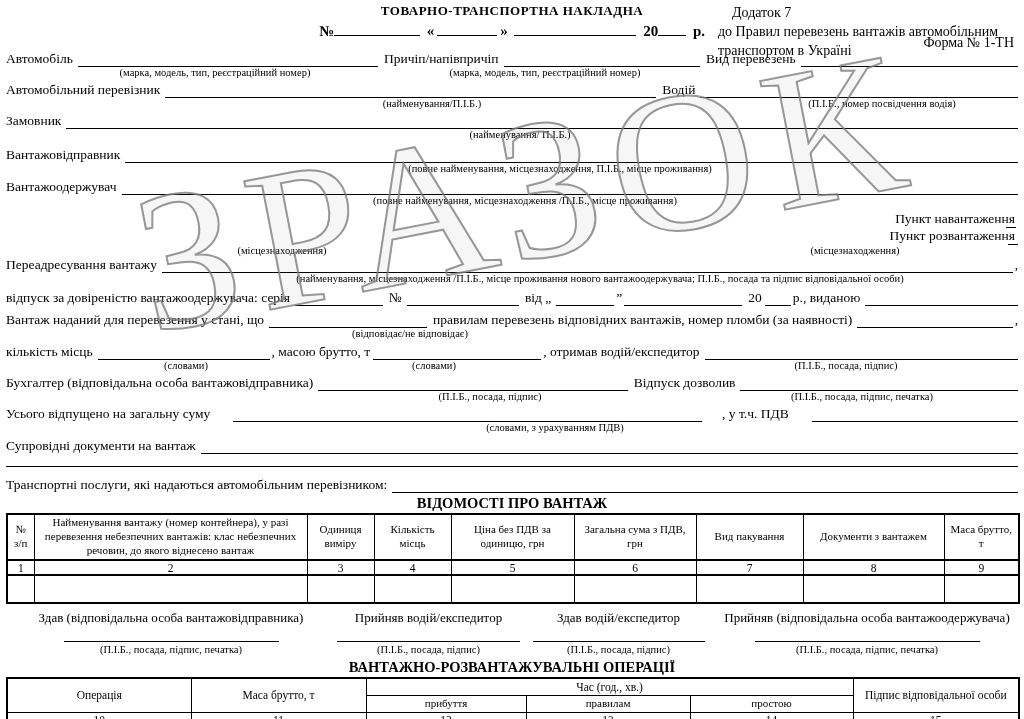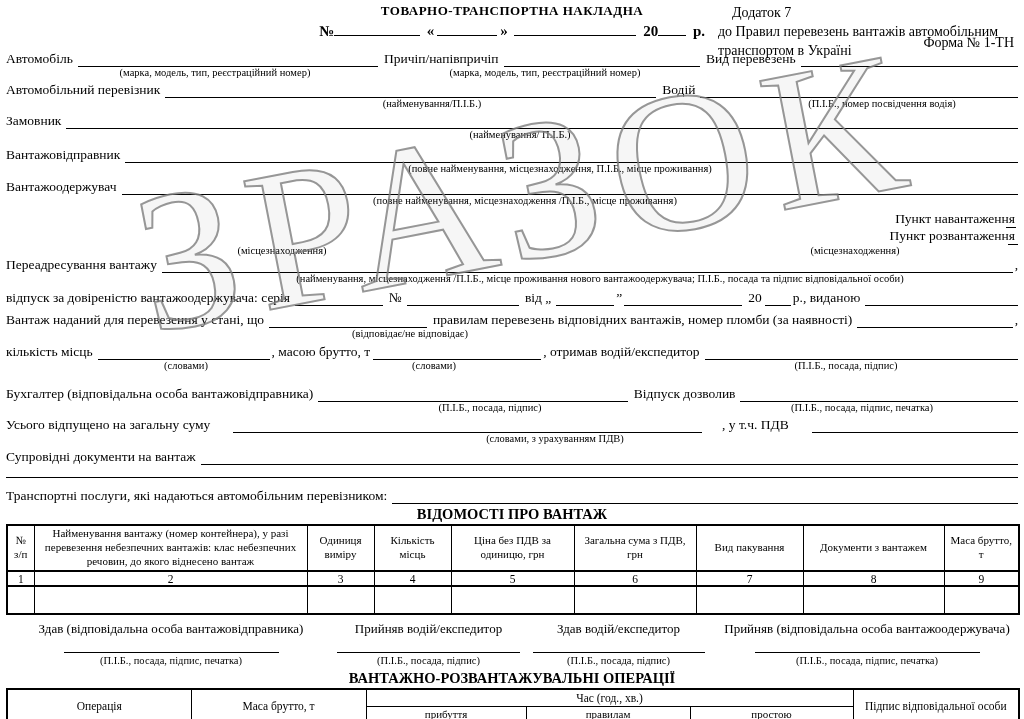--- a/index.html
+++ b/index.html
@@ -182,21 +182,21 @@
     <span class="b bw" style="width:168px;margin-left:0;"></span>
     <span class="t">, отримав водій/експедитор</span>
     <span class="b"></span>
   </div>
   <div class="caps">
     <span style="left:180px;">(словами)</span>
     <span style="left:428px;">(словами)</span>
     <span style="left:840px;">(П.І.Б., посада, підпис)</span>
   </div>
 
-  <div class="fr" style="margin-top:14px;align-items:flex-end;">
+  <div class="fr" style="margin-top:3px;align-items:flex-end;">
     <span class="t">Бухгалтер (відповідальна особа вантажовідправника)</span>
     <span class="b" style="flex:2.9;"></span>
     <span class="t t2l">Відпуск дозволив</span>
     <span class="b" style="flex:2.6;"></span>
   </div>
   <div class="caps">
     <span style="left:484px;">(П.І.Б., посада, підпис)</span>
     <span style="left:856px;">(П.І.Б., посада, підпис, печатка)</span>
   </div>
 

